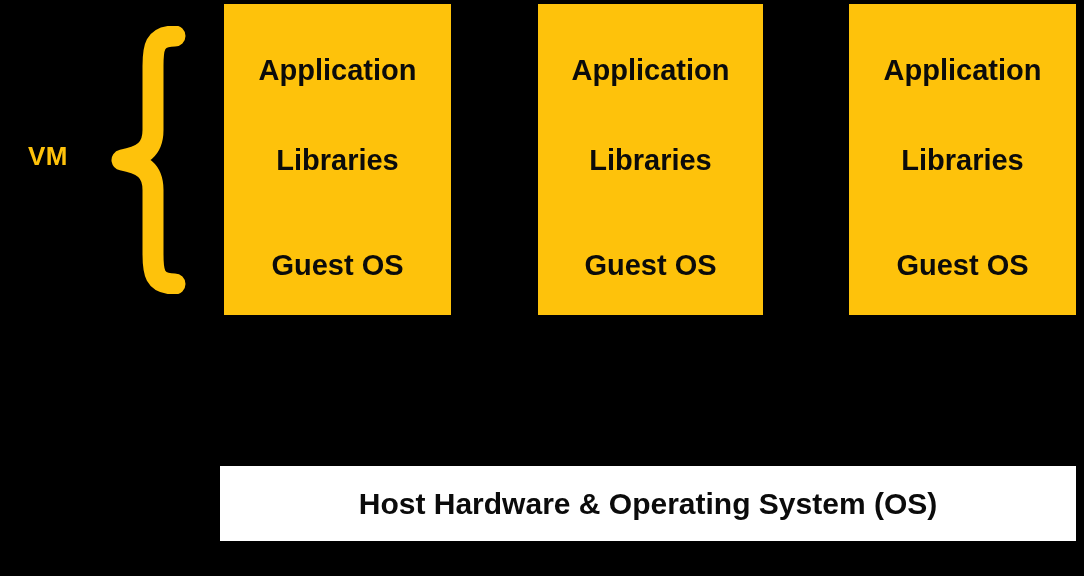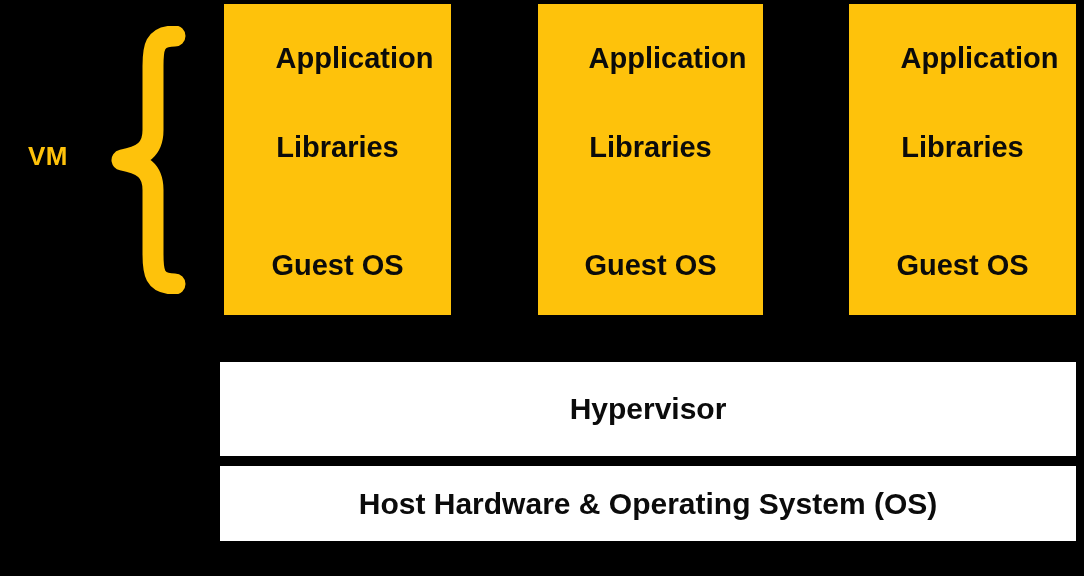--- a/index.html
+++ b/index.html
@@ -62,22 +62,22 @@
   .vm-layer {
     position: absolute;
     left: 0;
     width: 100%;
     text-align: center;
     color: #0b0b0b;
     font-size: 29px;
     font-weight: bold;
     line-height: 36px;
   }
-  .vm-layer.layer-application { top: 36px; margin-left: 17px; }
-  .vm-layer.layer-libraries   { top: 125px; }
+  .vm-layer.layer-application { top: 48px; }
+  .vm-layer.layer-libraries   { top: 138px; }
   .vm-layer.layer-guestos     { top: 243px; }
 
   
   .stack-bar {
     position: absolute;
     left: 220px;
     width: 856px;
     background: #FFFFFF;
     display: flex;
     align-items: center;
@@ -125,17 +125,16 @@
     <div class="vm-layer layer-libraries">Libraries</div>
     <div class="vm-layer layer-guestos">Guest OS</div>
   </div>
 
   <div class="vm-box col-3">
     <div class="vm-layer layer-application">Application</div>
     <div class="vm-layer layer-libraries">Libraries</div>
     <div class="vm-layer layer-guestos">Guest OS</div>
   </div>
 
-  <div class="stack-bar bar-hypervisor">Hypervisor</div>
 
   <div class="stack-bar bar-host">Host Hardware &amp; Operating System (OS)</div>
 
 </div>
 
 </body></html>

